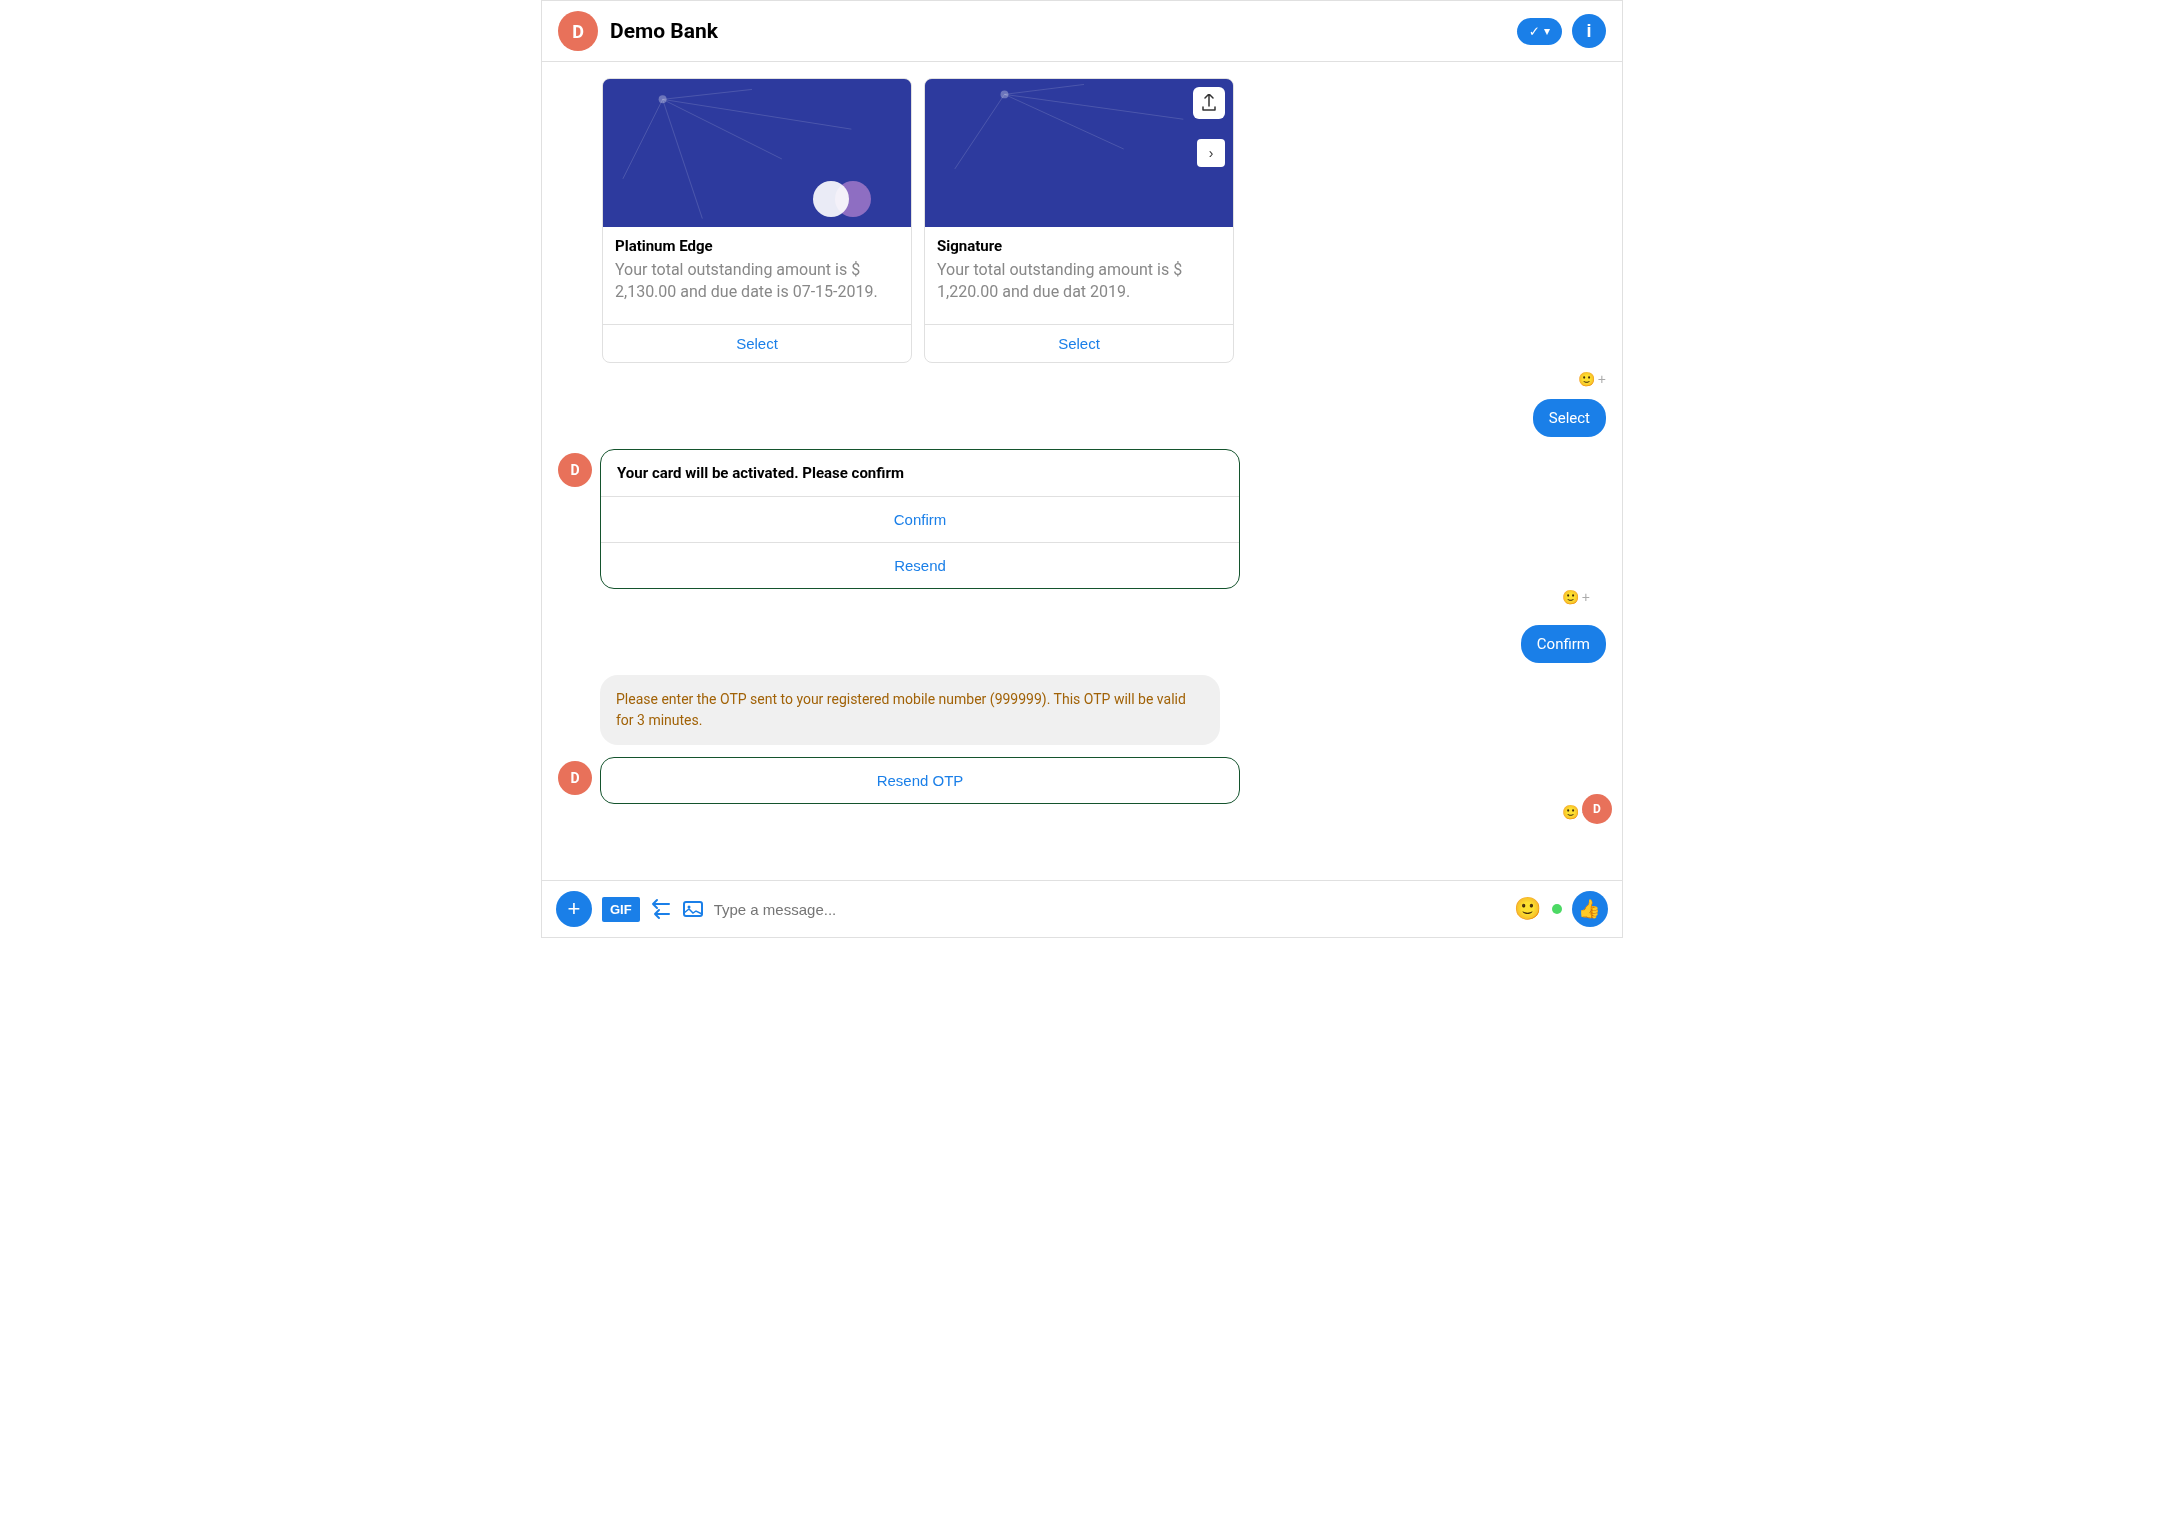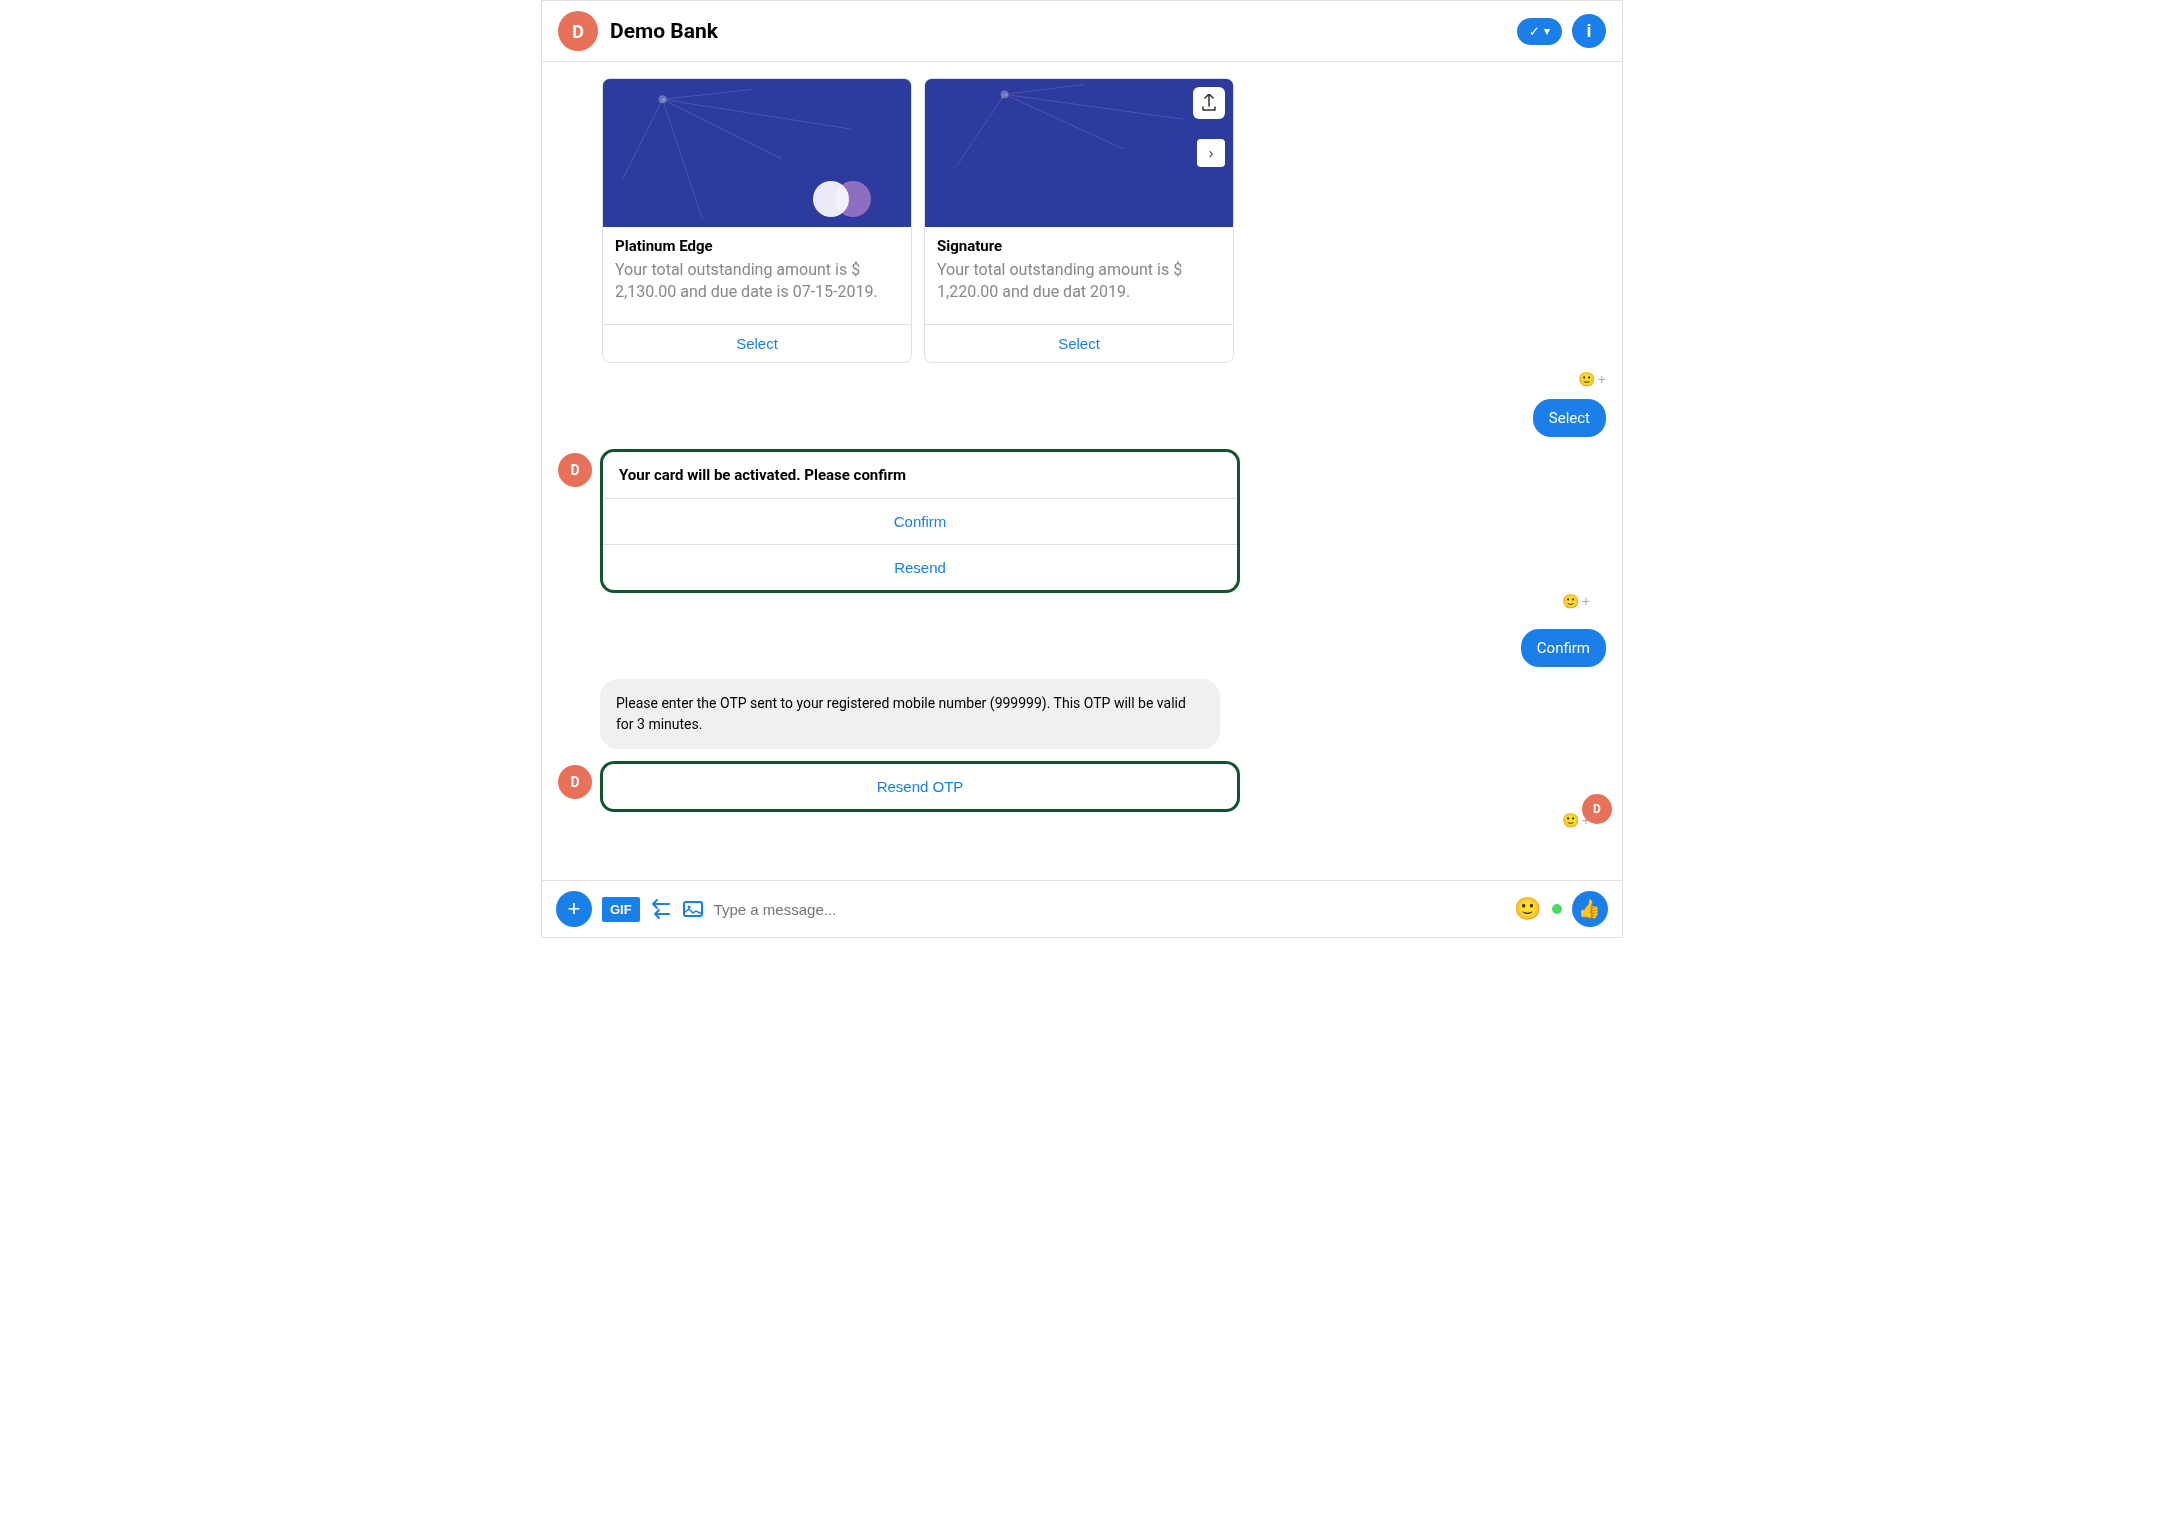--- a/index.html
+++ b/index.html
@@ -252,21 +252,21 @@
       background: #1a7fe8;
       color: white;
       border-radius: 18px;
       padding: 10px 16px;
       font-size: 15px;
       max-width: 200px;
     }
 
     
     .bot-card {
-      border: 3px solid #14532d;
+      border: 1px solid #14532d;
       border-radius: 14px;
       overflow: hidden;
       max-width: 640px;
       background: #fff;
     }
 
     .bot-card-header {
       padding: 14px 16px;
       font-size: 15px;
       border-bottom: 1px solid #e0e0e0;
@@ -288,21 +288,21 @@
     }
 
     
     .otp-bubble {
       background: #f0f0f0;
       border-radius: 18px;
       padding: 14px 16px;
       font-size: 14px;
       max-width: 620px;
       line-height: 1.5;
-      color: #000000;
+      color: #a16207;
       margin-bottom: 8px;
     }
 
     
     .section {
       margin-bottom: 12px;
     }
 
     
     .bottom-bar {

